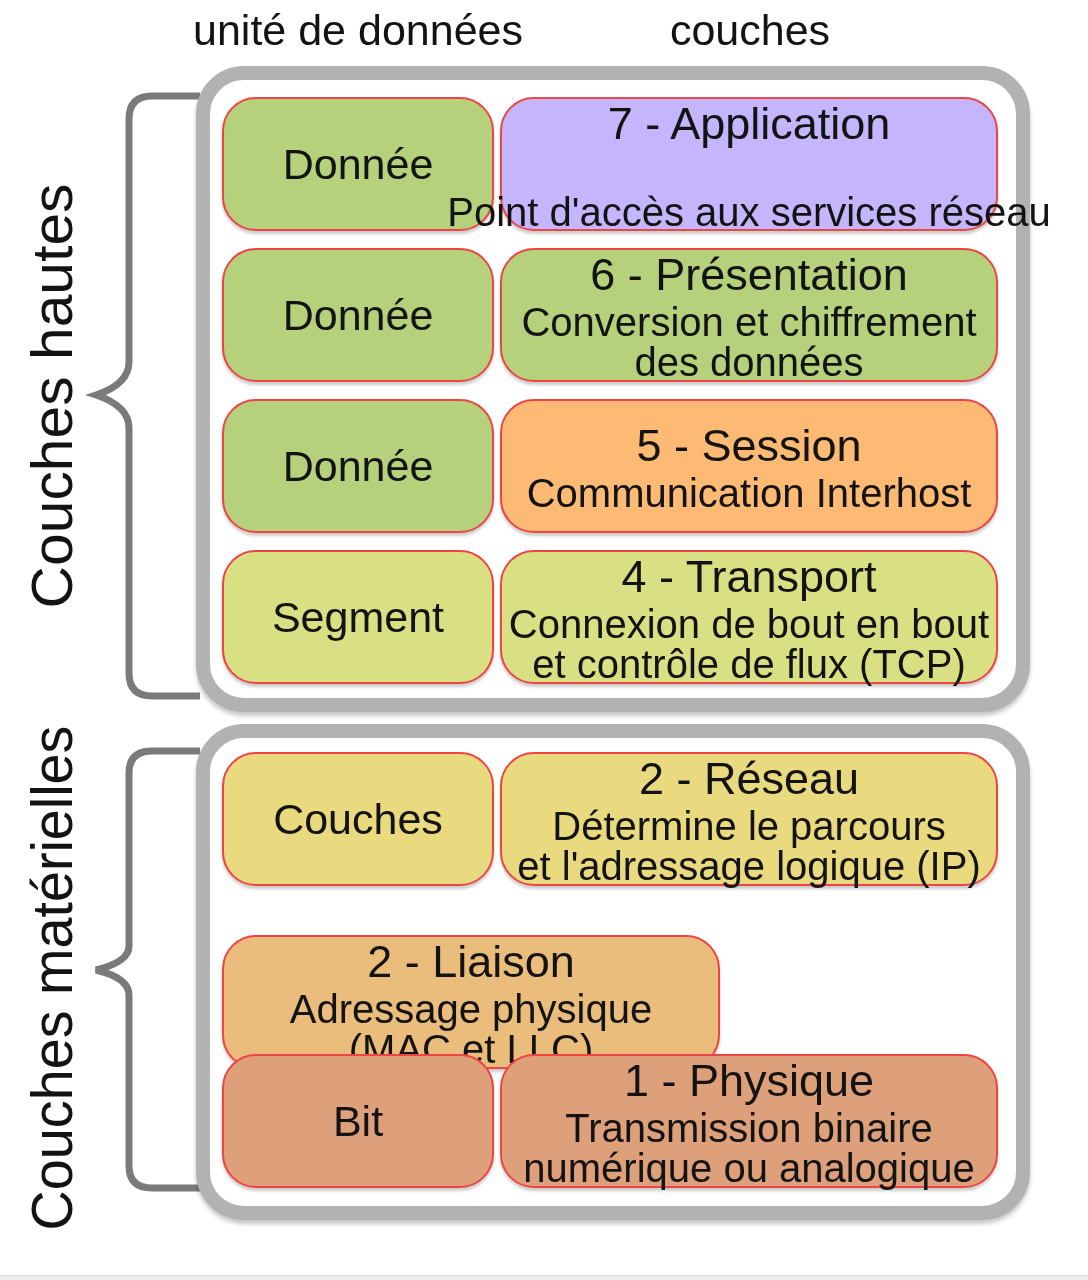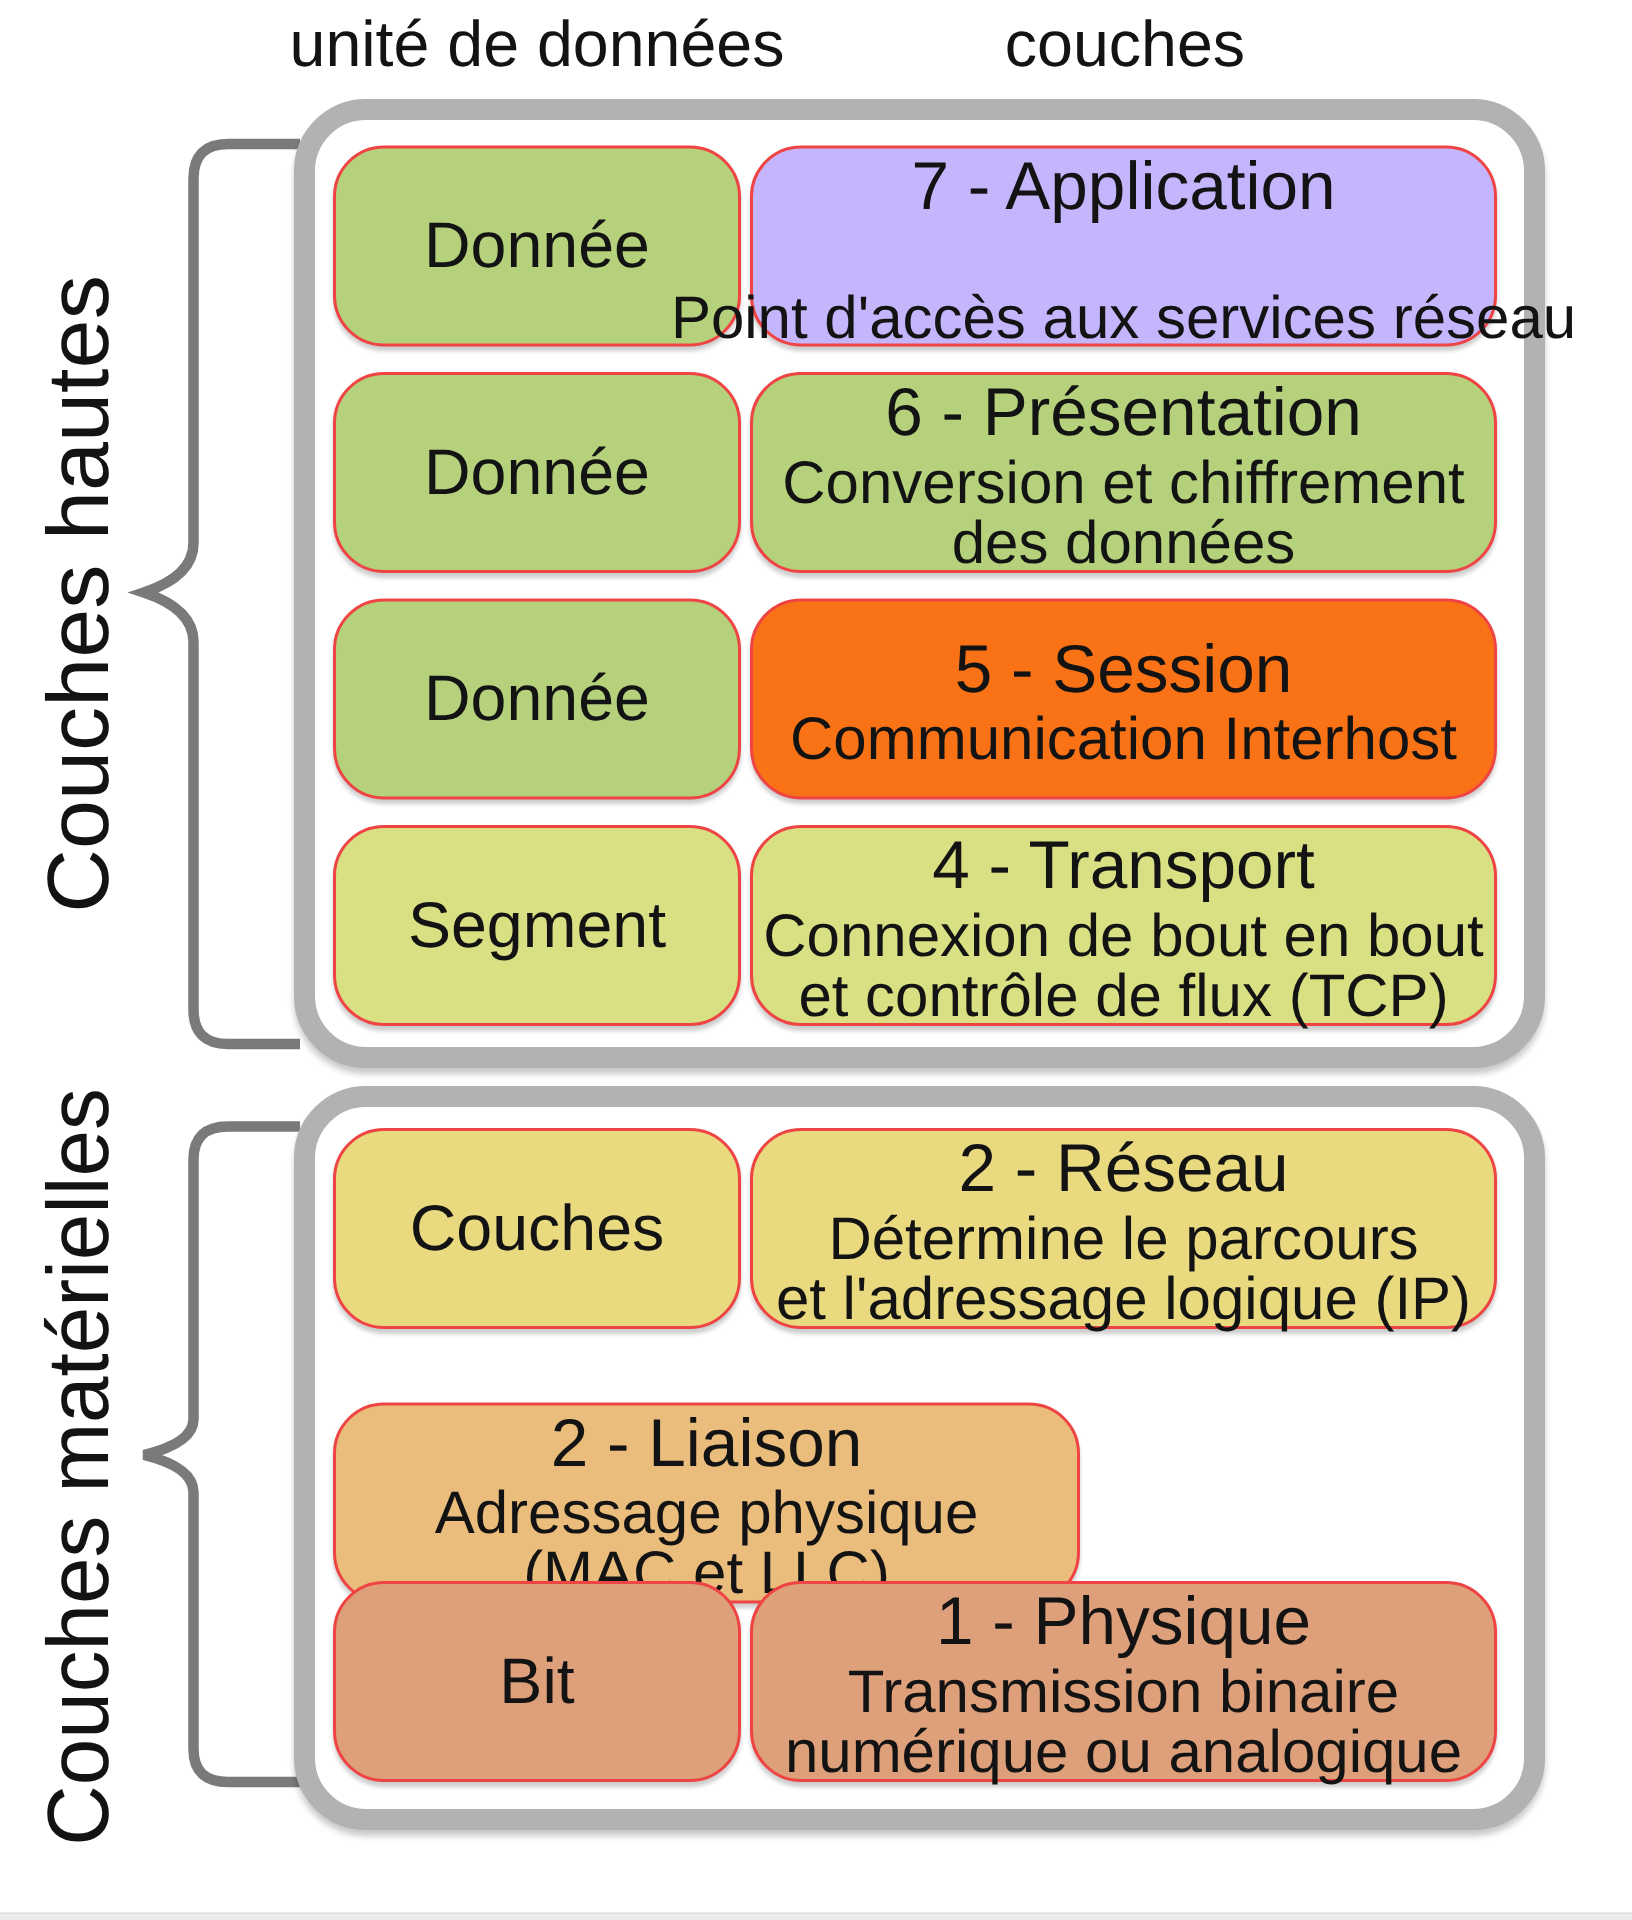--- a/index.html
+++ b/index.html
@@ -100,21 +100,21 @@
       <span class="layer-title">6 - Présentation</span>
       <span class="layer-desc">Conversion et chiffrement</span>
       <span class="layer-desc">des données</span>
     </div>
   </div>
 
   <div class="row" style="top:399px">
     <div class="box unit-box" style="background-color: rgb(181, 209, 124);">
       <span class="unit-label">Donnée</span>
     </div>
-    <div class="box layer-box" style="background-color: #f97316;">
+    <div class="box layer-box" style="background-color: #fdba74;">
       <span class="layer-title">5 - Session</span>
       <span class="layer-desc">Communication Interhost</span>
 
     </div>
   </div>
 
   <div class="row" style="top:550px">
     <div class="box unit-box" style="background-color: rgb(217, 224, 131);">
       <span class="unit-label">Segment</span>
     </div>

